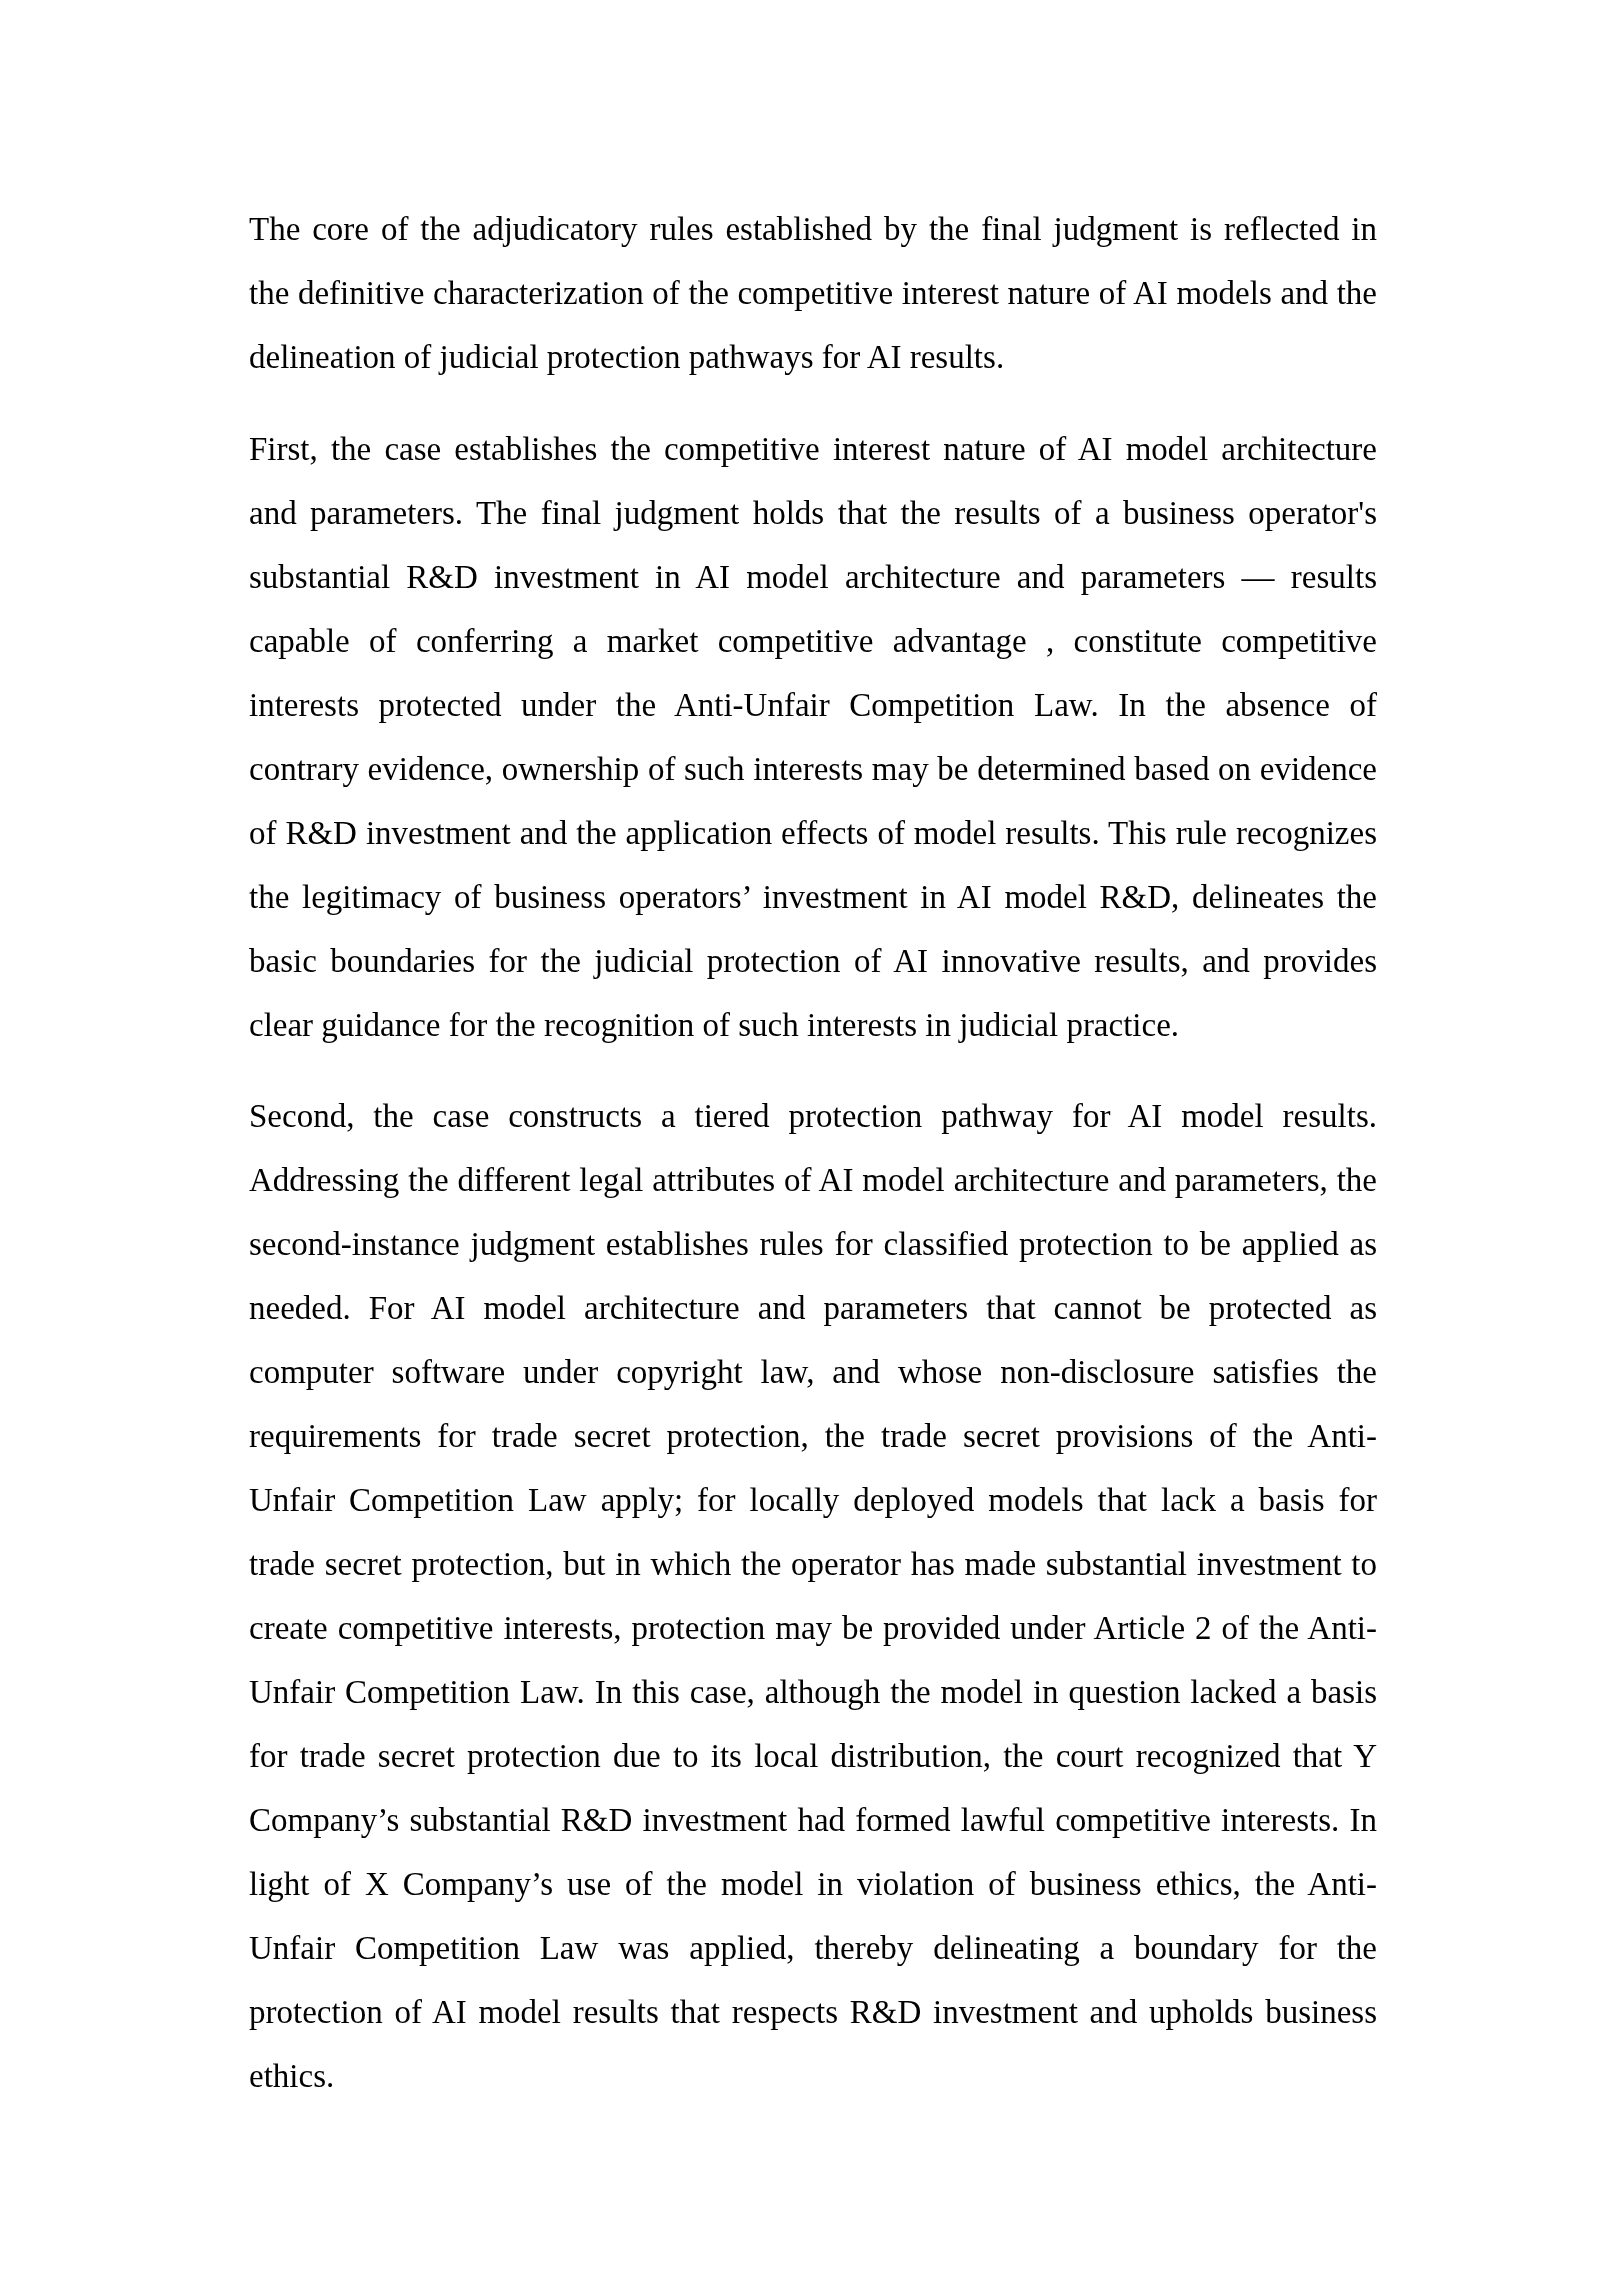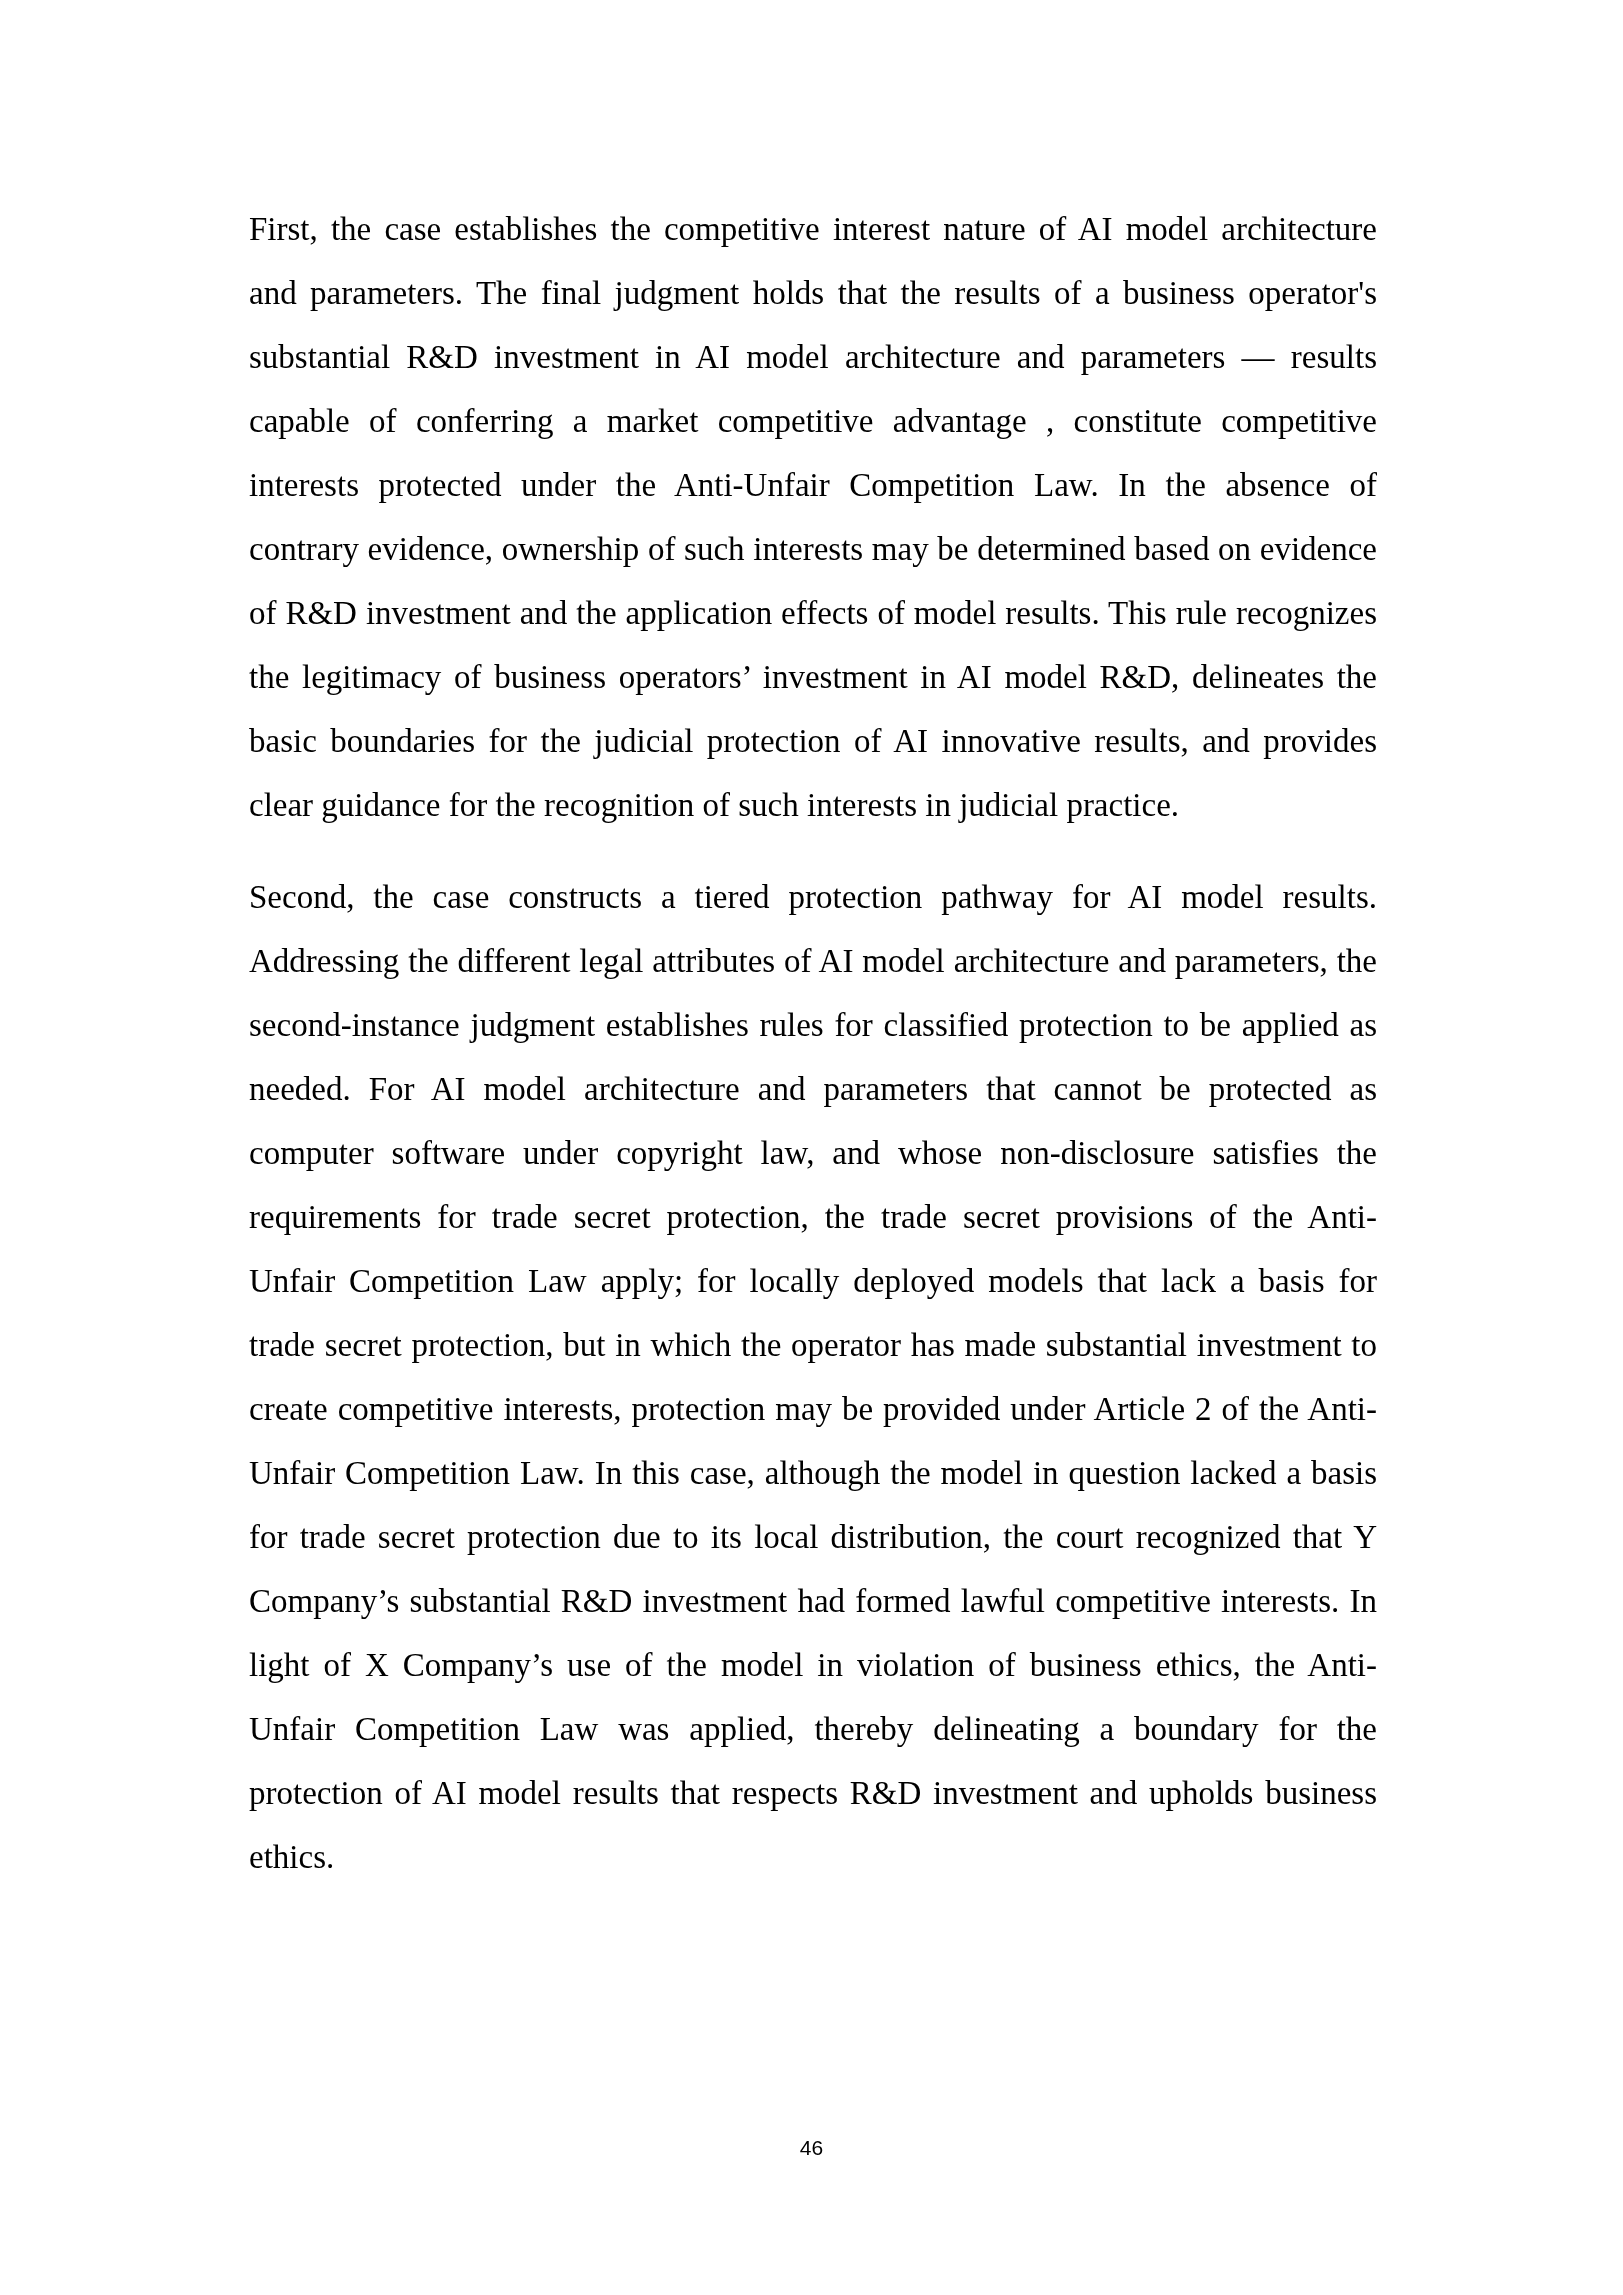--- a/index.html
+++ b/index.html
@@ -52,22 +52,22 @@
       line-height: 24px;
       color: #000000;
     }
   </style>
 </head>
 <body>
 
 <div class="page">
   <div class="body-text">
 
+    <p><span>The core of the adjudicatory rules established by the final judgment is reflected in the definitive characterization of the competitive interest nature of AI models and the delineation of judicial protection pathways for AI results.</span></p>
 
     <p><span class="lead">First</span><span>, the case establishes the competitive interest nature of AI model architecture and parameters. The final judgment holds that the results of a business operator's substantial R&amp;D investment in AI model architecture and parameters — results capable of conferring a market competitive advantage , constitute competitive interests protected under the </span><span class="law">Anti-Unfair Competition Law</span><span>. In the absence of contrary evidence, ownership of such interests may be determined based on evidence of R&amp;D investment and the application effects of model results. This rule recognizes the legitimacy of business operators’ investment in AI model R&amp;D, delineates the basic boundaries for the judicial protection of AI innovative results, and provides clear guidance for the recognition of such interests in judicial practice.</span></p>
 
     <p><span class="lead">Second</span><span>, the case constructs a tiered protection pathway for AI model results. Addressing the different legal attributes of AI model architecture and parameters, the second-instance judgment establishes rules for classified protection to be applied as needed. For AI model architecture and parameters that cannot be protected as computer software under copyright law, and whose non-disclosure satisfies the requirements for trade secret protection, the trade secret provisions of the </span><span class="law">Anti-Unfair Competition Law</span><span> apply; for locally deployed models that lack a basis for trade secret protection, but in which the operator has made substantial investment to create competitive interests, protection may be provided under Article 2 of the </span><span class="law">Anti-Unfair Competition Law</span><span>. In this case, although the model in question lacked a basis for trade secret protection due to its local distribution, the court recognized that Y Company’s substantial R&amp;D investment had formed lawful competitive interests. In light of X Company’s use of the model in violation of business ethics, the </span><span class="law">Anti-Unfair Competition Law</span><span> was applied, thereby delineating a boundary for the protection of AI model results that respects R&amp;D investment and upholds business ethics.</span></p>
 
   </div>
 
-  <div class="page-number">46</div>
 </div>
 
 
 </body></html>

